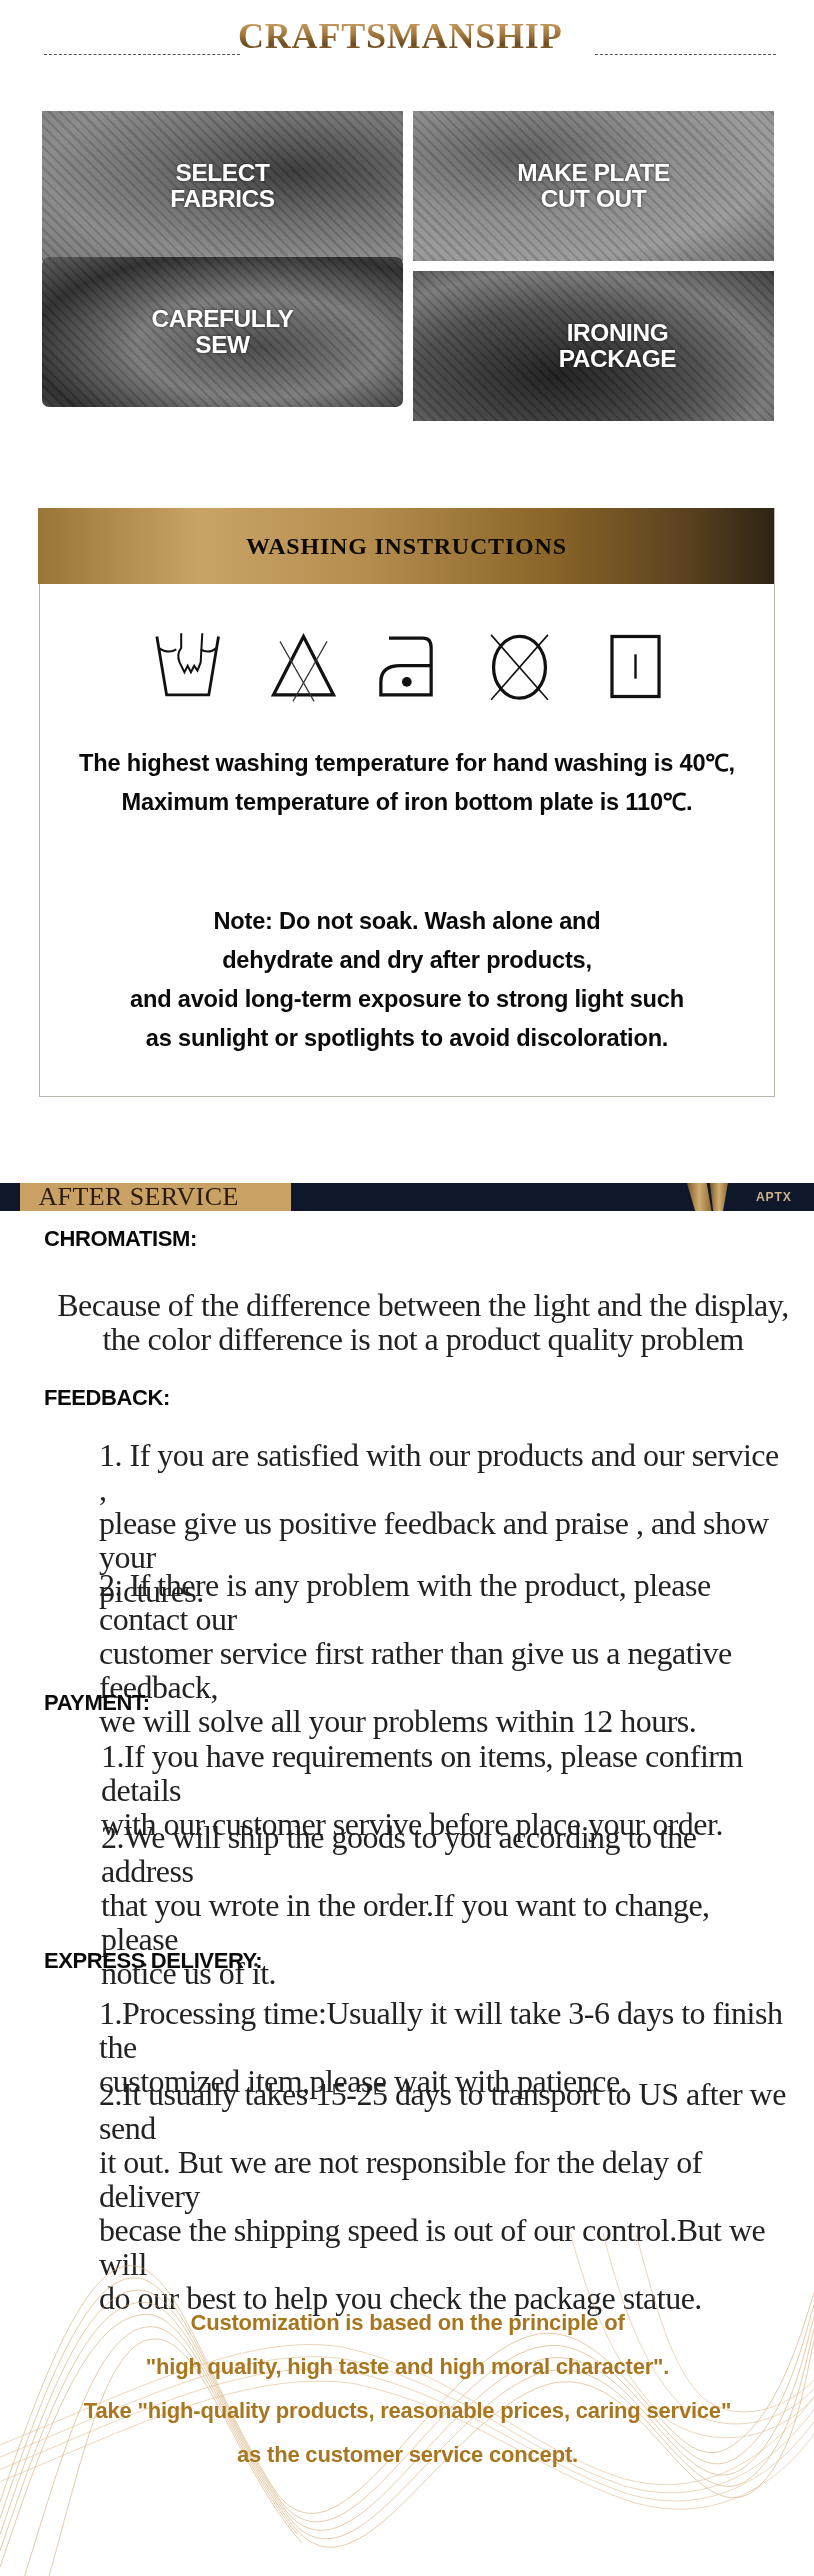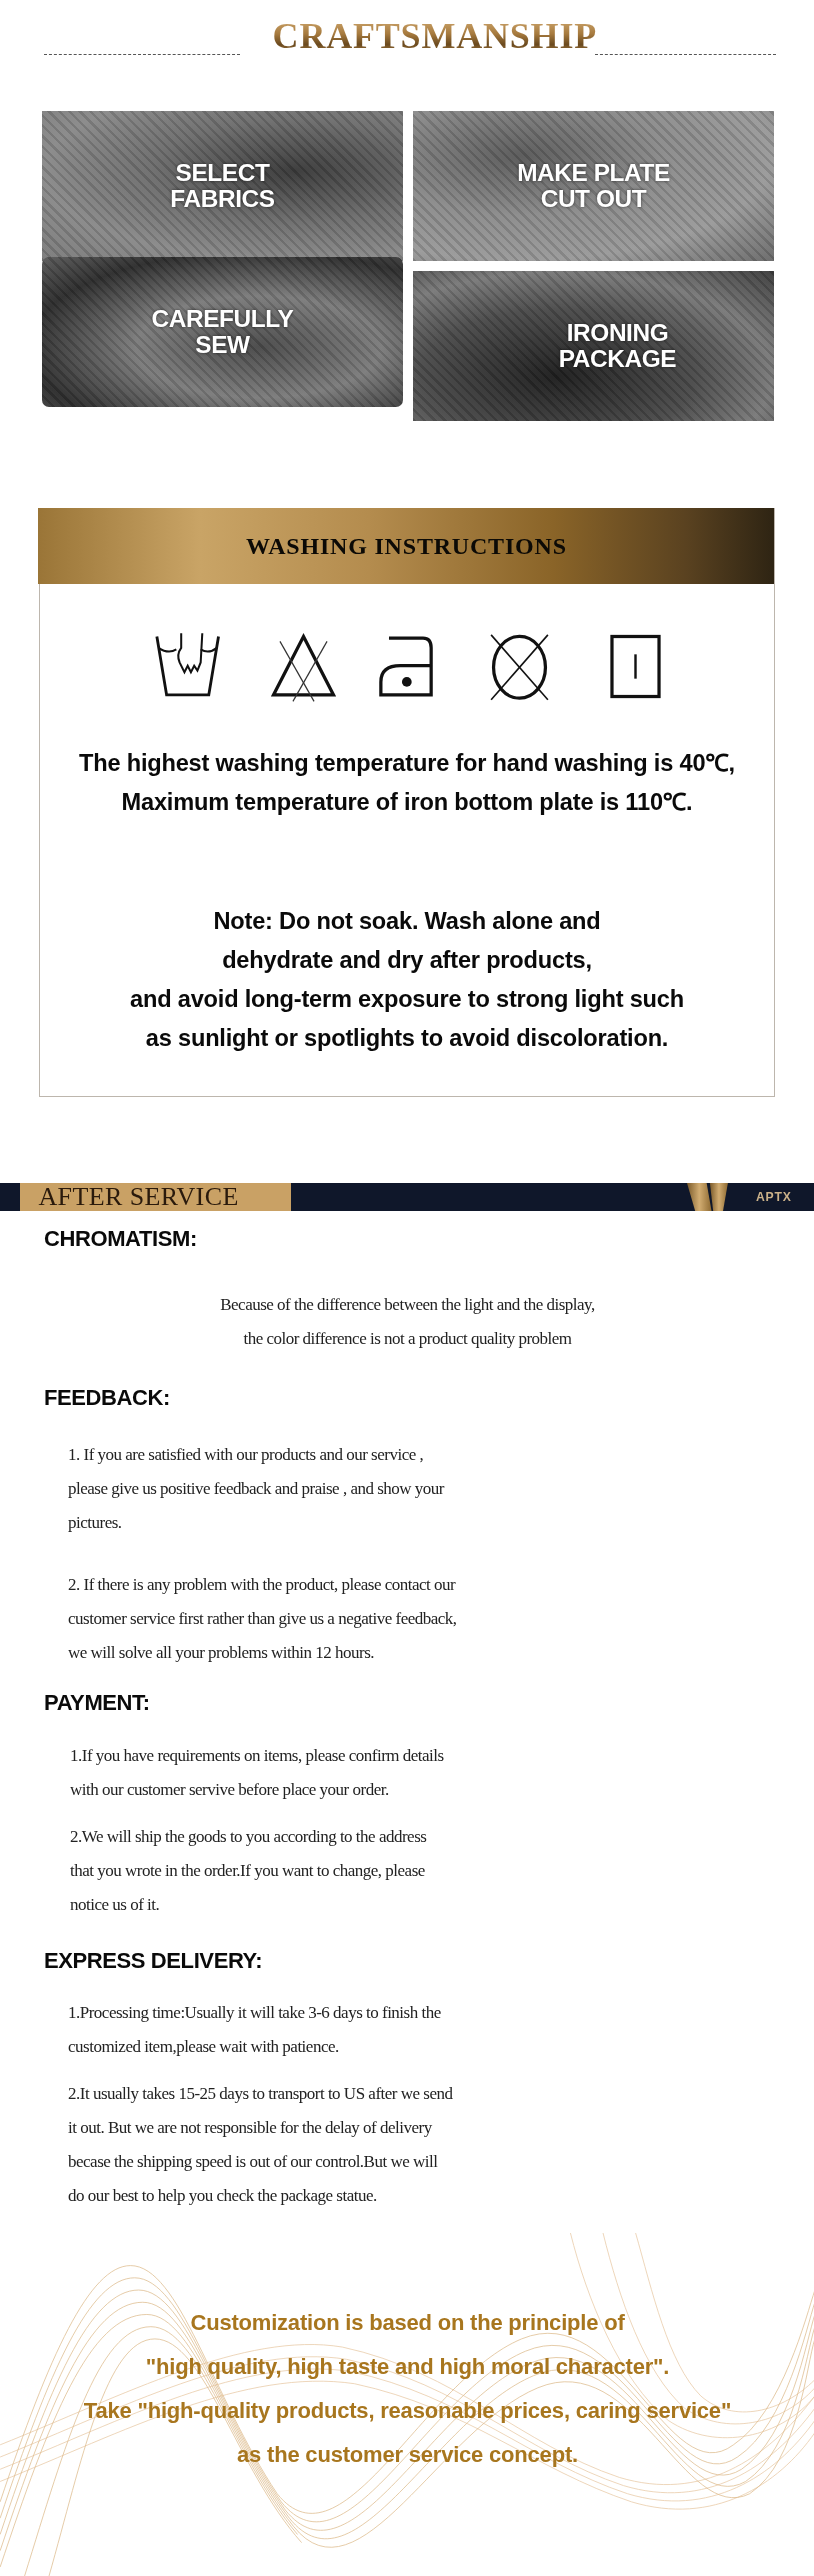--- a/index.html
+++ b/index.html
@@ -5,21 +5,21 @@
     * { margin: 0; padding: 0; box-sizing: border-box; }
     html, body { width: 815px; background: #ffffff; }
     body { position: relative; height: 2576px; overflow: hidden; font-family: "Liberation Sans", sans-serif; color: #111; }
 
     
     .craft-title { position: absolute; top: 11.4px; left: 0; width: 815px; height: 49px; }
     .craft-title .dash { position: absolute; top: 43px; height: 0; border-top: 1.6px dashed #555; }
     .craft-title .dash.left { left: 44px; width: 196px; }
     .craft-title .dash.right { left: 595px; width: 181px; }
     .craft-title .text {
-      position: absolute; left: 238px; top: 3.3px; width: 359px; text-align: right;
+      position: absolute; left: 238px; top: 3.3px; width: 359px; text-align: left;
       font-family: "Liberation Serif", serif; font-weight: bold; font-size: 36px; letter-spacing: 0.8px;
       background: linear-gradient(180deg, #d9b27a 0%, #a67a3e 45%, #6b4a1f 70%, #b88a4a 100%);
       -webkit-background-clip: text; background-clip: text; color: transparent;
     }
 
     
     .craft-grid { position: absolute; top: 111px; left: 42px; width: 731px; height: 310px; }
     .craft-tile { position: absolute; width: 361px; height: 150px; overflow: hidden; display: flex; align-items: center; justify-content: center; }
     .craft-tile.t0 { left: 0; top: 0; background: radial-gradient(ellipse at 70% 40%, #3a3a3a 0%, #6e6e6e 40%, #8a8a8a 70%, #7a7a7a 100%); }
     .craft-tile.t1 { left: 371px; top: 0; background: radial-gradient(ellipse at 30% 30%, #5a5a5a 0%, #8c8c8c 40%, #9a9a9a 70%, #6a6a6a 100%); }
@@ -49,21 +49,21 @@
 
     
     .after-bar { position: absolute; top: 1183px; left: 0; width: 815px; height: 28px; background: #0f172a; }
     .after-bar .gold { position: absolute; left: 20.4px; top: 0; width: 271px; height: 28px; background: #c9a165; display: flex; align-items: center; padding-left: 18px; }
     .after-bar .gold span { font-family: "Liberation Serif", serif; font-size: 26px; color: #2a1a0c; letter-spacing: 0.4px; line-height: 28px; }
     .after-bar .logo-w { position: absolute; left: 687px; top: 0; width: 54px; height: 28px; }
     .after-bar .logo-text { position: absolute; left: 756px; top: 7.3px; font-weight: bold; font-size: 12.2px; color: #cbb28a; letter-spacing: 0.8px; }
 
     
     .section-h { position: absolute; left: 44px; font-weight: bold; font-size: 22px; color: #0a0a0a; letter-spacing: -0.4px; }
-    .serif-p { position: absolute; font-family: "Liberation Serif", serif; font-size: 17px; line-height: 34px; color: #222; letter-spacing: -0.5px; white-space: pre-line; }
+    .serif-p { position: absolute; font-family: "Liberation Serif", serif; font-size: 32px; line-height: 34px; color: #222; letter-spacing: -0.5px; white-space: pre-line; padding-left: 31px; }
 
     
     .motto-area { position: absolute; top: 2233px; left: 0; width: 815px; height: 343px; overflow: hidden; padding-left: 36px; }
     .motto-area svg { position: absolute; left: 0; top: 0; }
     .motto-line { position: absolute; left: 0; width: 815px; text-align: center; font-weight: bold; font-size: 22px; color: #a8761e; letter-spacing: -0.2px; }
   </style>
 </head>
 <body>
 
 <div class="craft-title">

